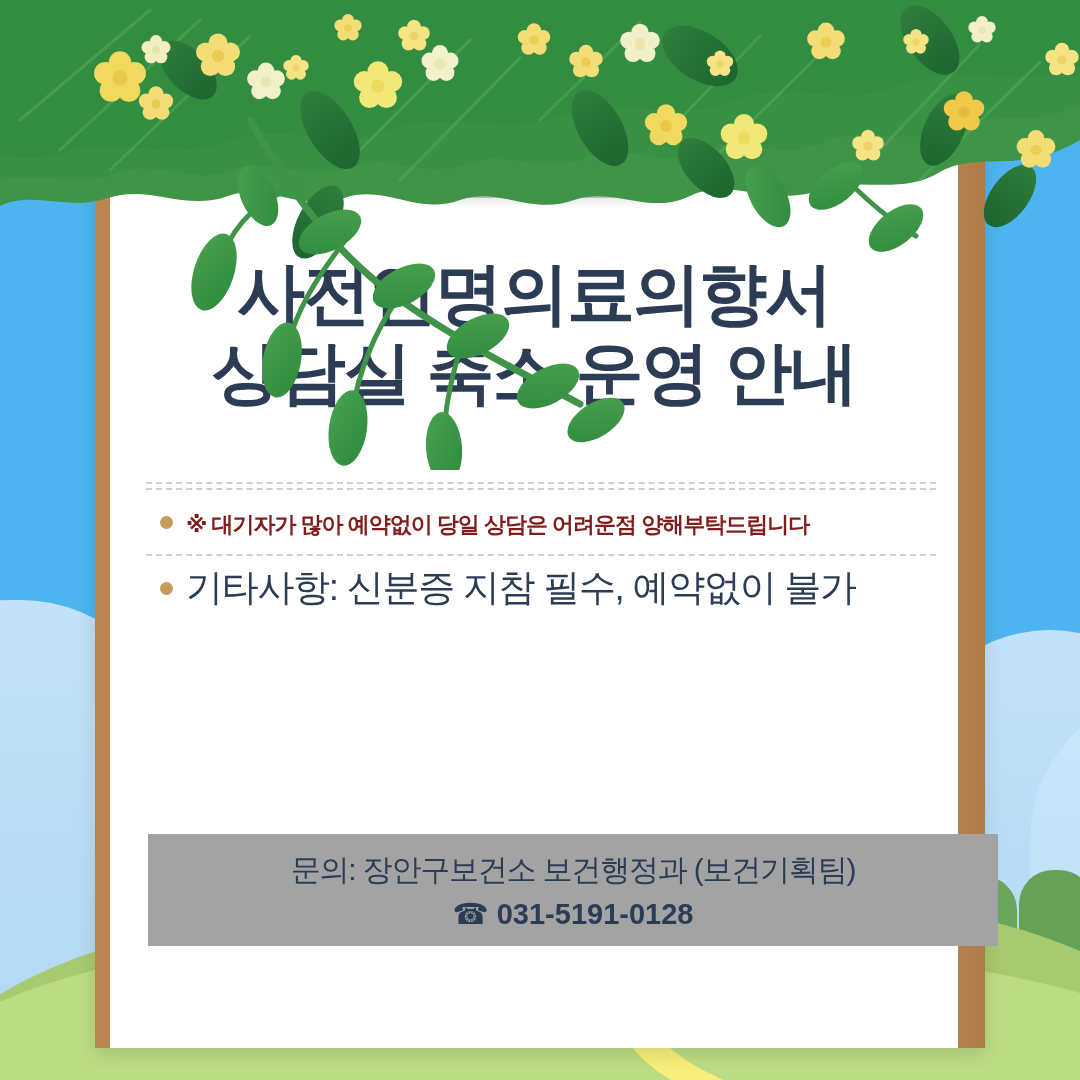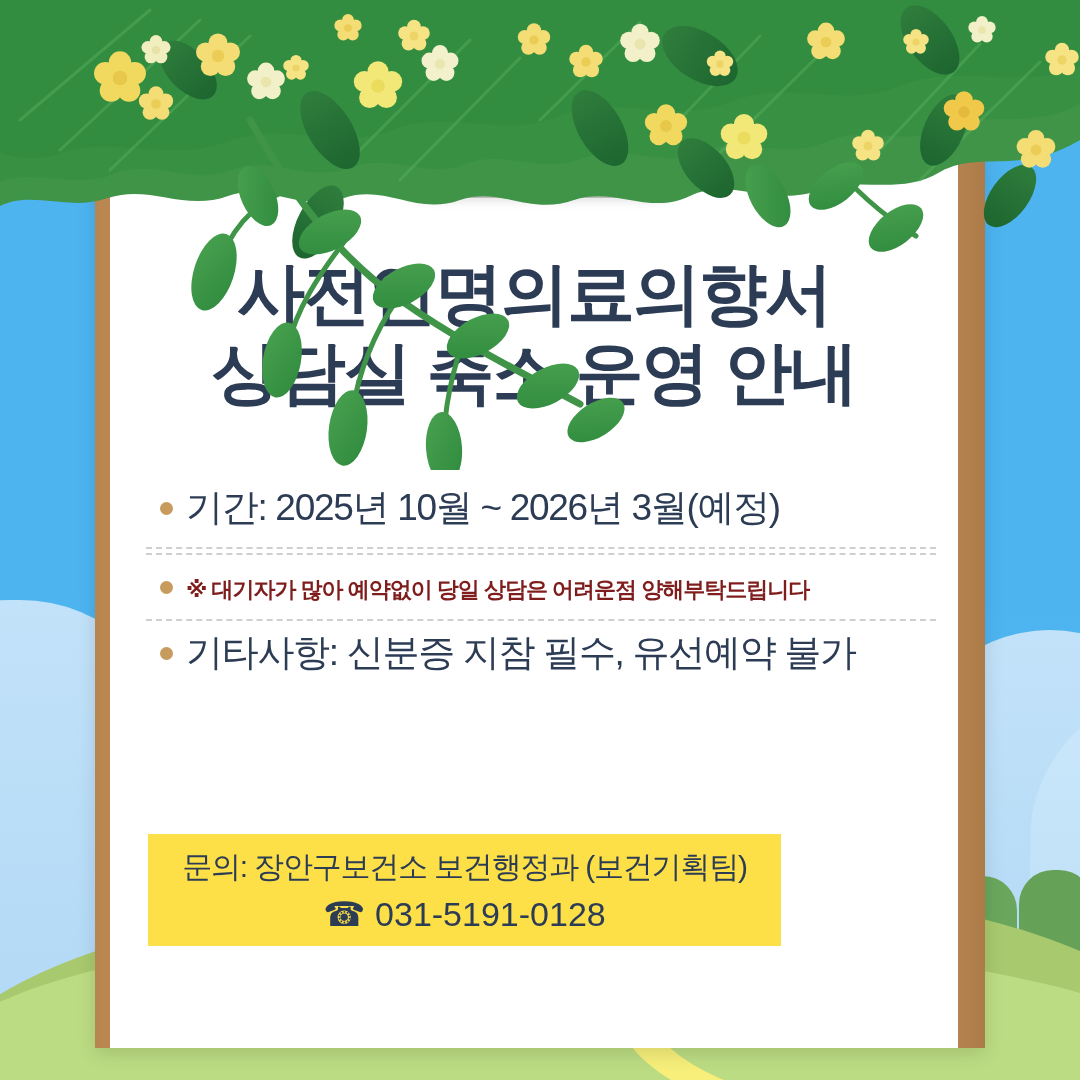--- a/index.html
+++ b/index.html
@@ -58,24 +58,24 @@
      color:#2d3c55;font-weight:bold;font-size:68px;line-height:1.16;letter-spacing:-2px;}
   .title .l2{display:block;}
 
   .bullets{position:absolute;left:36px;top:316px;width:790px;}
   .brow{position:relative;padding:6px 0 10px 40px;}
   .bdot{position:absolute;left:14px;top:24px;width:13px;height:13px;border-radius:50%;background:#c79a5d;}
   .btext{color:#2d3c55;font-size:37px;line-height:1.32;letter-spacing:-1.3px;white-space:nowrap;}
   .bnote{color:#7f1d1d;font-size:22px;letter-spacing:-1px;margin-top:12px;white-space:nowrap;font-weight:bold;}
   .sep{height:0;border-top:2px dashed #cfcfcf;margin:4px 0 2px 0;}
 
-  .footer{position:absolute;left:38px;top:672px;width:633px;height:112px;background:#fde047;
+  .footer{position:absolute;left:38px;top:672px;width:850px;height:112px;background:#a3a3a3;
      display:flex;flex-direction:column;align-items:center;justify-content:center;gap:6px;}
   .fline{color:#2d3c55;font-size:30px;letter-spacing:-1.2px;white-space:nowrap;}
-  .fline.tel{font-size:34px;letter-spacing:0px;}
+  .fline.tel{font-size:29px;letter-spacing:0px;font-weight:bold;}
 </style>
 </head>
 <body>
 
 <div id="poster">
 
   <div class="sky"></div>
 
   <div class="cloud c-left"></div>
   <div class="cloud c-right"></div>
@@ -106,37 +106,33 @@
 
   <div class="content">
 
     <div class="title">
       <span class="l1">사전연명의료의향서</span>
       <span class="l2">상담실 축소 운영 안내</span>
     </div>
 
     <div class="bullets">
 
-      <div class="brow">
-        <span class="bdot"></span>
-        <div class="btext">기간: 2025년 10월 ~ 2026년 3월(예정)</div>
-      </div>
       <div class="sep"></div>
 
       <div class="sep"></div>
 
       <div class="brow">
         <span class="bdot"></span>
         <div class="bnote">※ 대기자가 많아 예약없이 당일 상담은 어려운점 양해부탁드립니다</div>
       </div>
       <div class="sep"></div>
 
       <div class="brow">
         <span class="bdot"></span>
-        <div class="btext">기타사항: 신분증 지참 필수, 유선예약 불가</div>
+        <div class="btext">기타사항: 신분증 지참 필수, 예약없이 불가</div>
       </div>
 
     </div>
 
     <div class="footer">
       <div class="fline">문의: 장안구보건소 보건행정과 (보건기획팀)</div>
       <div class="fline tel">☎ 031-5191-0128</div>
     </div>
 
   </div>

